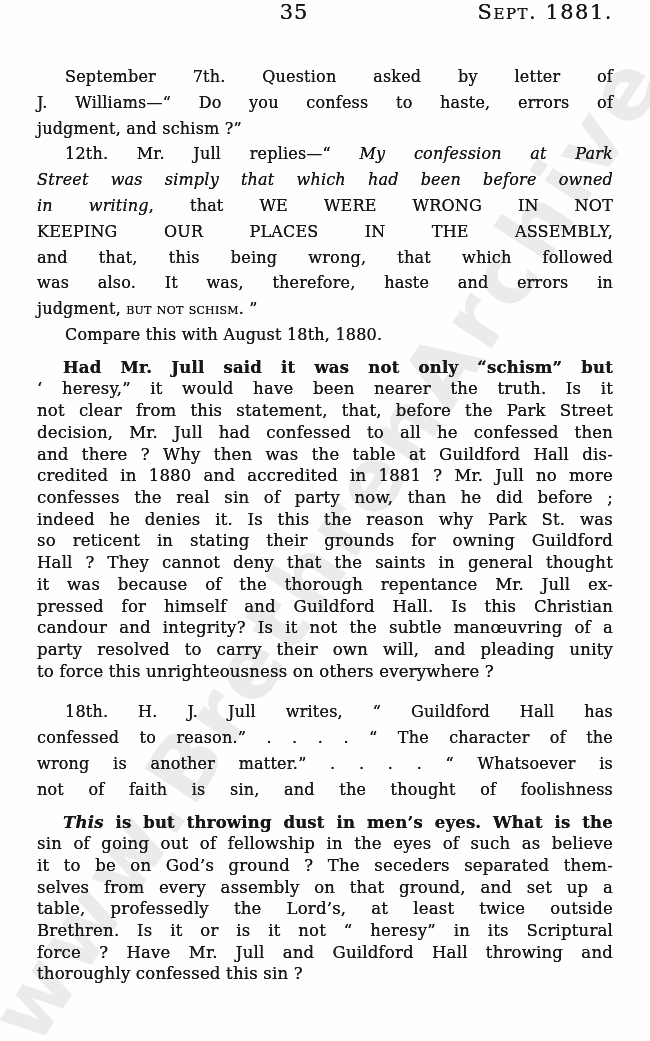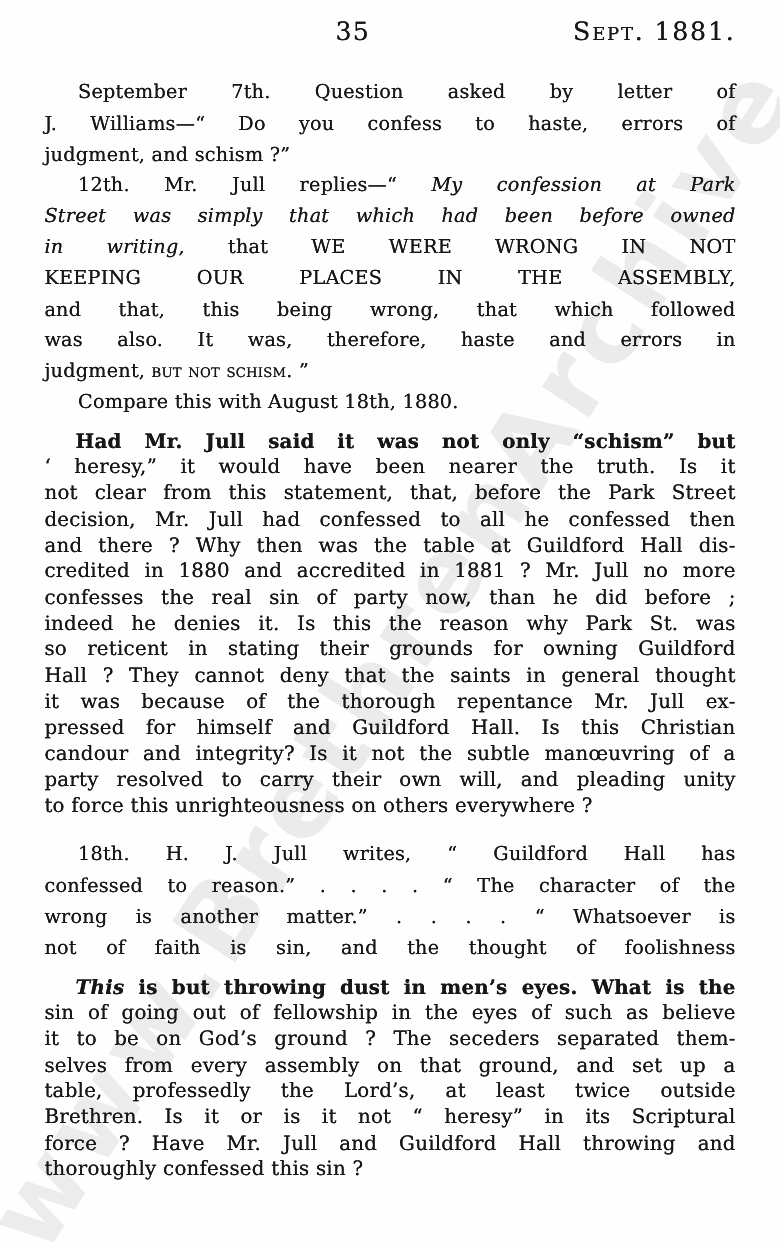--- a/index.html
+++ b/index.html
@@ -10,21 +10,21 @@
     color:#171717;background:#fefefe;
   }
   .watermark{
     position:absolute;left:-30px;top:1005px;
     transform:rotate(-57deg);transform-origin:0 0;
     font-family:"DejaVu Sans","Liberation Sans",sans-serif;
     font-weight:bold;font-size:86px;letter-spacing:5px;
     color:#000;opacity:0.07;white-space:nowrap;pointer-events:none;
   }
   .header{
-    position:absolute;top:14px;left:37px;width:576px;height:26px;
+    position:absolute;top:0;left:37px;width:576px;height:26px;
   }
   .page-number{
     position:absolute;left:0;right:62px;text-align:center;
     font-size:21px;letter-spacing:1px;
     text-shadow:0 0 0.5px currentColor;
   }
   .date-header{
     position:absolute;right:0;top:0;
     font-size:21px;font-variant:small-caps;letter-spacing:1.5px;
     text-shadow:0 0 0.5px currentColor;

